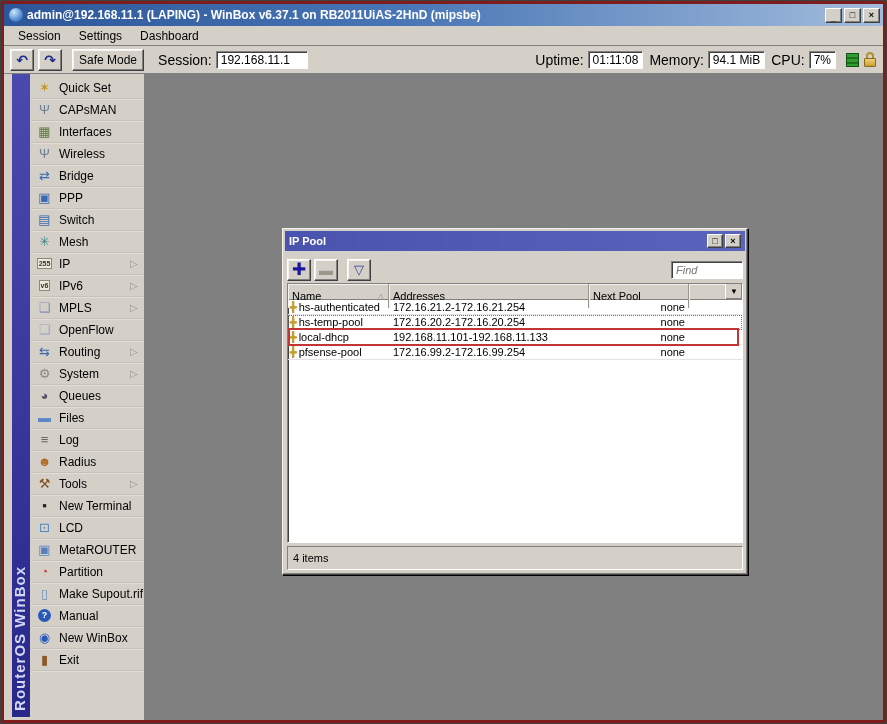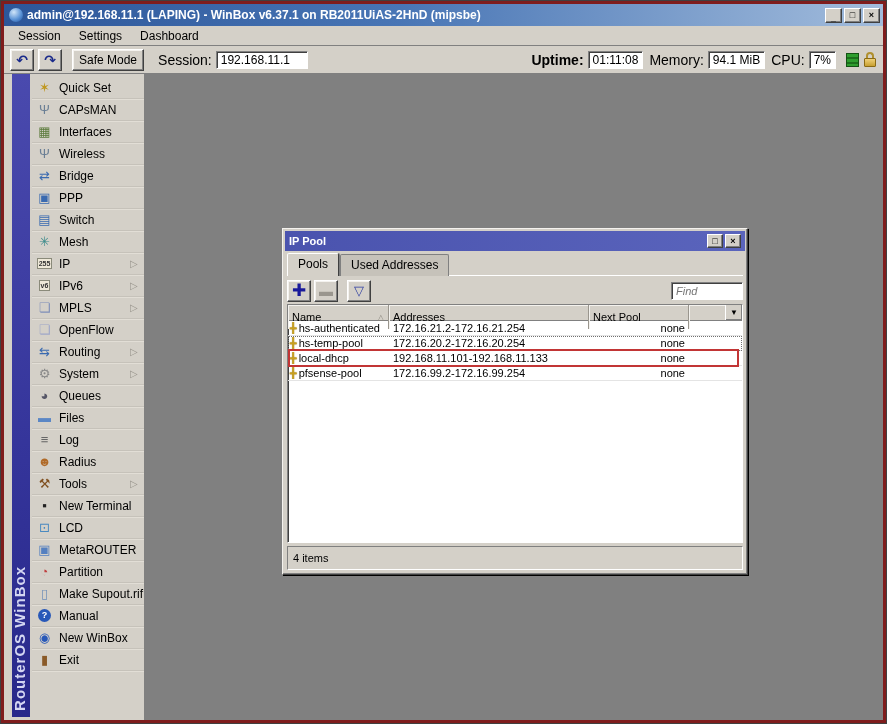--- a/index.html
+++ b/index.html
@@ -149,21 +149,21 @@
     <span class="tbtn sq">
         <span class="arrow-glyph">↶</span>
       </span>
     <span class="tbtn sq">
         <span class="arrow-glyph">↷</span>
       </span>
     <span class="tbtn" style="margin-left:6px;">Safe Mode</span>
     <span class="tb-label">Session:</span>
     <span class="tb-field" style="width:92px;">192.168.11.1</span>
     <span class="tb-right">
-      <span class="tb-label" style="margin-left:8px;font-weight:bold;">Uptime:</span>
+      <span class="tb-label" style="margin-left:8px;">Uptime:</span>
       <span class="tb-field">01:11:08</span>
       <span class="tb-label" style="margin-left:2px;">Memory:</span>
       <span class="tb-field">94.1 MiB</span>
       <span class="tb-label" style="margin-left:2px;">CPU:</span>
       <span class="tb-field">7%</span>
       <span class="conn-icon" style="margin-left:6px;"></span>
       <span class="lock-icon">
           <span class="shackle"></span>
           <span class="lbody"></span>
         </span>
@@ -306,24 +306,20 @@
         <div class="pw-titlebar" style="background: linear-gradient(90deg, rgb(74, 83, 174), rgb(90, 100, 188));">
           <span class="pw-title">IP Pool</span>
           <span class="winbtn" style="height:14px;width:16px;">
               <span>□</span>
             </span>
           <span class="winbtn" style="height:14px;width:16px;">
               <span>×</span>
             </span>
         </div>
         <div class="pw-body">
-          <div class="tabs">
-            <span class="tab active">Pools</span>
-            <span class="tab">Used Addresses</span>
-          </div>
           <div class="pw-toolbar">
             <span class="pwbtn">
                 <span class="plus-glyph">✚</span>
               </span>
             <span class="pwbtn">
                 <span class="minus-glyph">▬</span>
               </span>
             <span class="pwbtn gap">
                 <span class="funnel-glyph">▽</span>
               </span>

